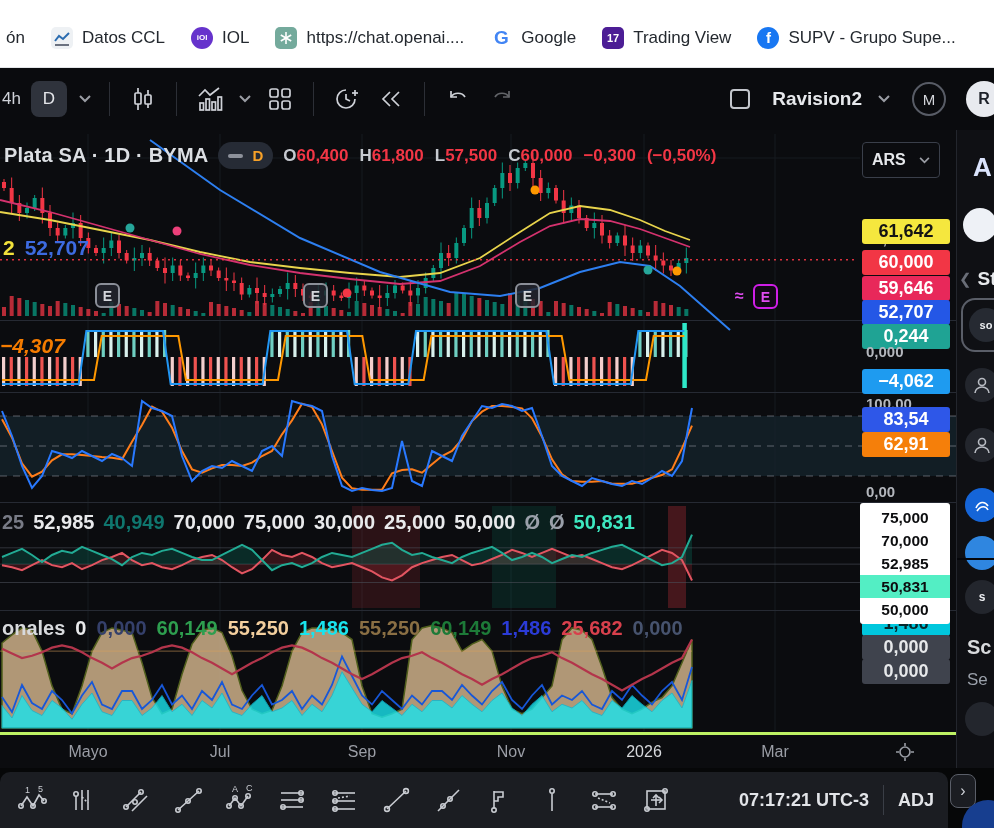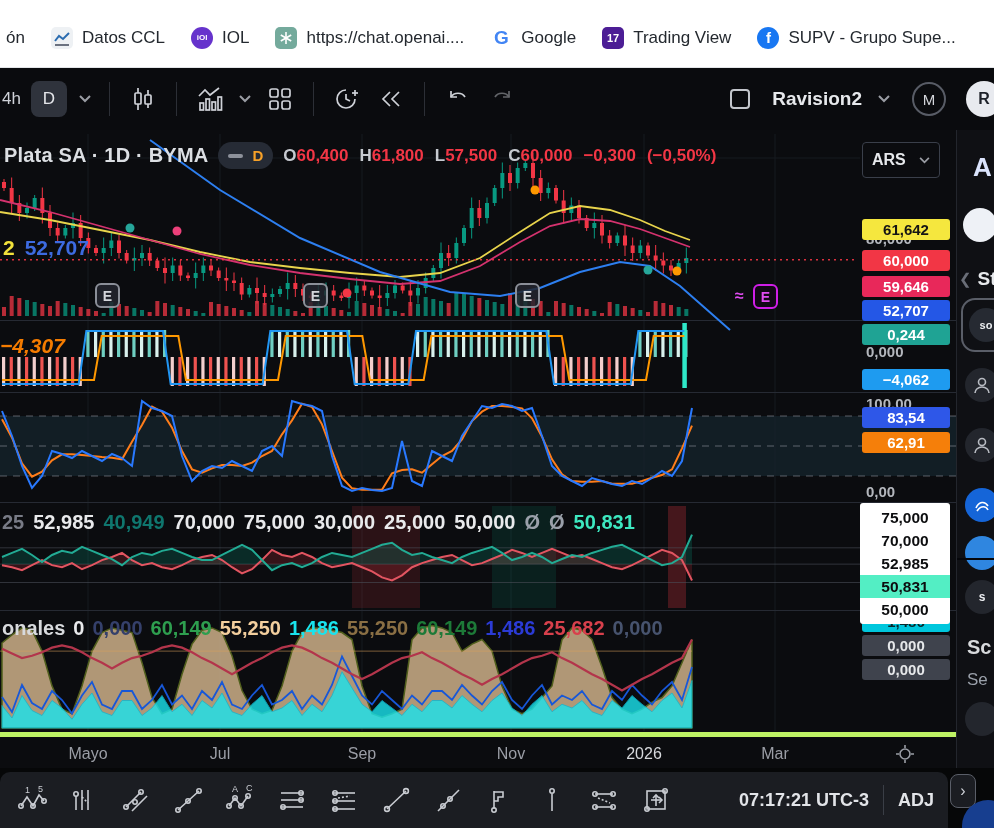--- a/index.html
+++ b/index.html
@@ -56,31 +56,31 @@
 
   .pane-left-labels { position:absolute; z-index:4; display:flex; gap:10px;
     font-size:21px; font-weight:bold; white-space:nowrap; }
   .e-badge { position:absolute; width:25px; height:25px; border:2px solid #8b8f98;
     border-radius:6px; background:rgba(35,38,46,.85); color:#d3d5da; font-size:14px;
     font-weight:bold; display:flex; align-items:center; justify-content:center; z-index:4; cursor:pointer;}
   .e-badge.est { border-color:#d01ee8; color:#e14cf2; background:rgba(20,8,24,.85); }
   .est-wave { position:absolute; color:#e14cf2; font-size:16px; font-weight:bold; z-index:4; }
 
   .price-scale { position:absolute; left:858px; top:0; width:98px; height:601px; z-index:5; }
-  .ps-label { position:absolute; left:4px; width:88px; text-align:center; font-size:15px;
+  .ps-label { position:absolute; left:4px; width:88px; text-align:center; font-size:18px;
     font-weight:bold; border-radius:3px; padding:2px 0; }
   .ps-plain { position:absolute; left:8px; width:84px; text-align:left; color:#b4b7bd;
     font-size:15px; font-weight:600; }
   .ps-white-block { position:absolute; left:2px; top:373px; width:90px; background:#ffffff;
     border-radius:3px; padding:3px 0; z-index:4; }
   .ps-white-block .row { height:23px; color:#0c0d0f; font-size:15.5px; font-weight:bold;
     display:flex; align-items:center; justify-content:center; }
 
   .time-axis { position:absolute; left:0; top:602px; width:956px; height:36px;
-    border-top:5px solid #bef264; background:#0b0c0f; z-index:6; }
+    border-top:3px solid #bef264; background:#0b0c0f; z-index:6; }
   .ta-label { position:absolute; top:8px; color:#9b9ea6; font-size:16px; transform:translateX(-50%); cursor:pointer;}
   .ta-label.bright { color:#d7d9dd; }
   .axis-gear { position:absolute; left:893px; top:5px; width:24px; height:24px; cursor:pointer;}
 
   
   .right-panel { position:absolute; left:956px; top:130px; width:38px; height:638px;
     background:#0f1014; border-left:1px solid #23262d; z-index:7; }
   .rp-header { position:absolute; left:16px; top:22px; color:#dbe4fd; font-size:26px; font-weight:bold; }
   .rp-avatar { position:absolute; left:6px; top:78px; width:34px; height:34px;
     border-radius:50%; background:#eef1f6; }
@@ -687,21 +687,21 @@
         <span style="color: #0f766e;">40,949</span>
         <span style="color: rgb(233, 234, 236);">70,000</span>
         <span style="color: rgb(233, 234, 236);">75,000</span>
         <span style="color: rgb(233, 234, 236);">30,000</span>
         <span style="color: rgb(233, 234, 236);">25,000</span>
         <span style="color: rgb(233, 234, 236);">50,000</span>
         <span style="color: rgb(154, 160, 170);">Ø</span>
         <span style="color: rgb(154, 160, 170);">Ø</span>
         <span style="color: rgb(61, 232, 192);">50,831</span>
       </div>
-    <div class="pane-left-labels" id="pane5-labels" style="left:2px; top:487px; gap:8px; font-size:20px;">
+    <div class="pane-left-labels" id="pane5-labels" style="left:2px; top:487px; font-size:20px;">
         <span style="color: rgb(216, 218, 221);">onales</span>
         <span style="color: rgb(233, 234, 236);">0</span>
         <span style="color: rgb(53, 64, 107);">0,000</span>
         <span style="color: rgb(46, 158, 79);">60,149</span>
         <span style="color: rgb(243, 207, 158);">55,250</span>
         <span style="color: rgb(25, 228, 238);">1,486</span>
         <span style="color: rgb(138, 111, 68);">55,250</span>
         <span style="color: rgb(29, 122, 56);">60,149</span>
         <span style="color: rgb(43, 59, 214);">1,486</span>
         <span style="color: rgb(216, 64, 76);">25,682</span>

